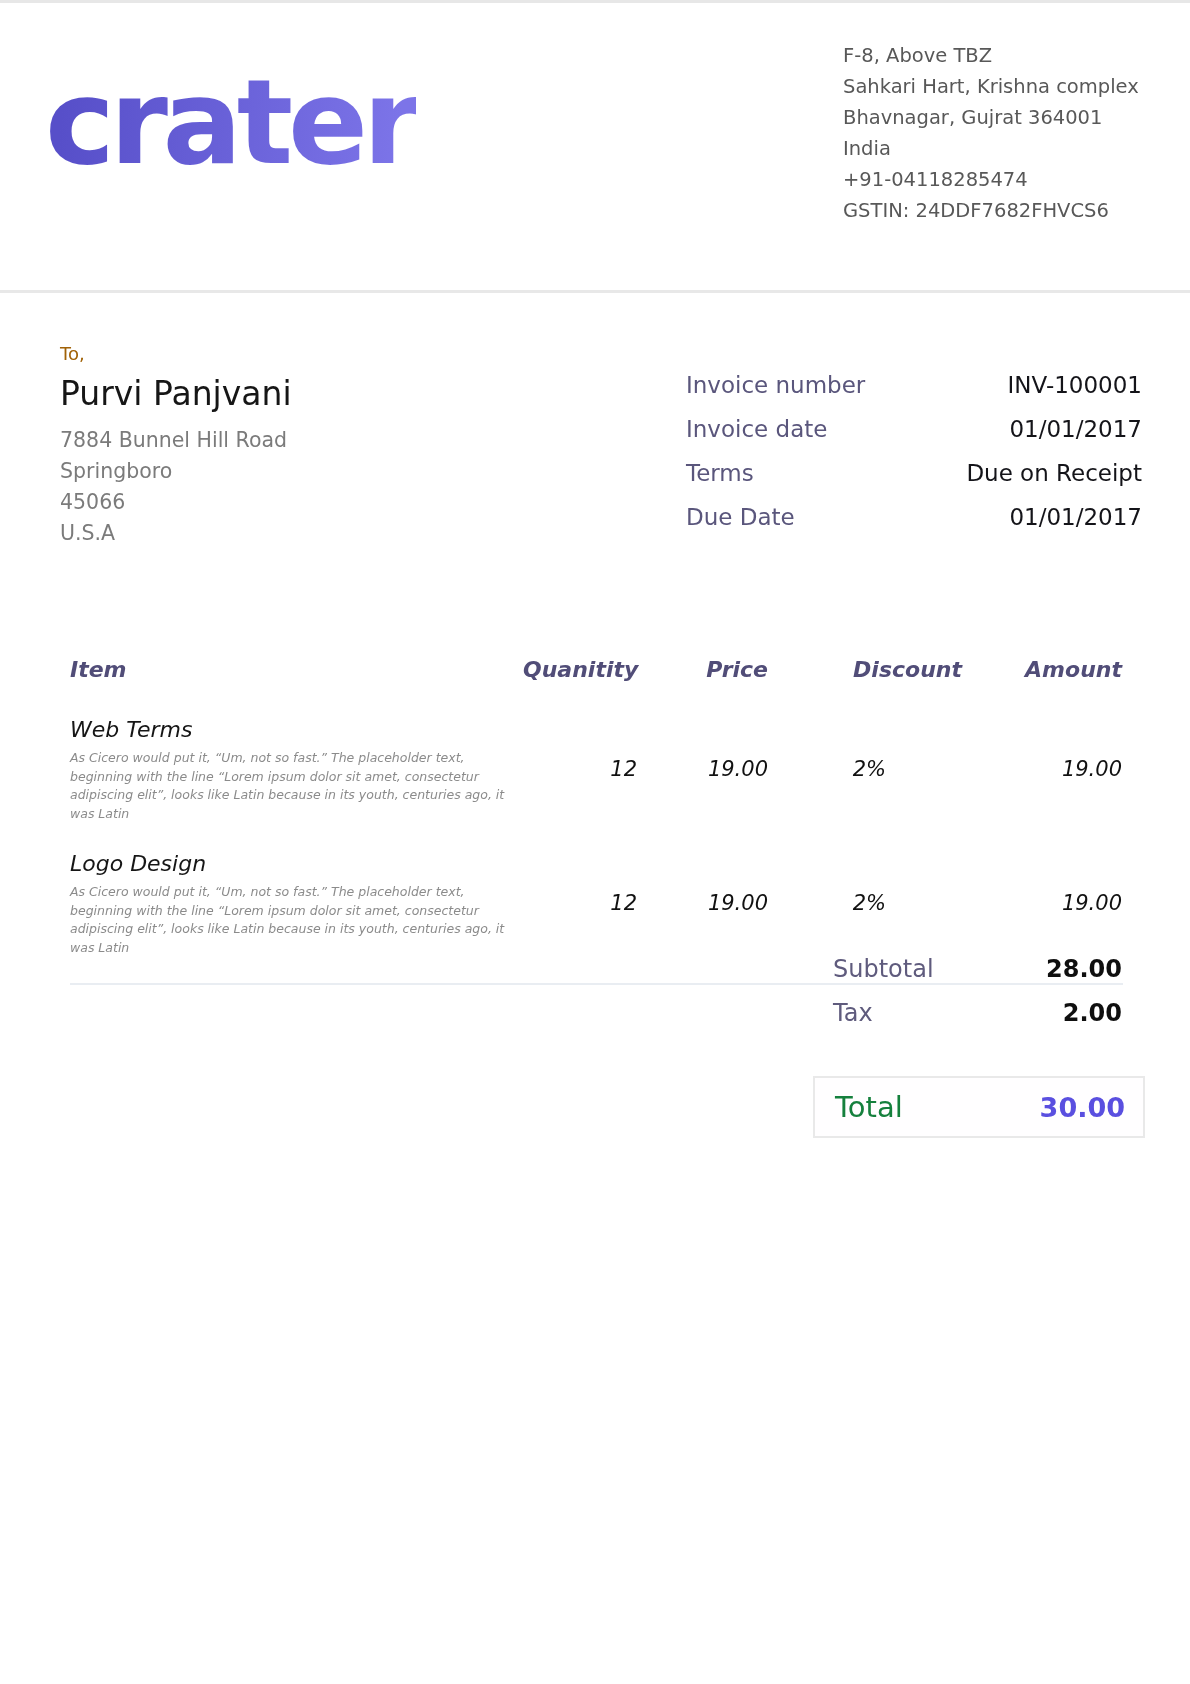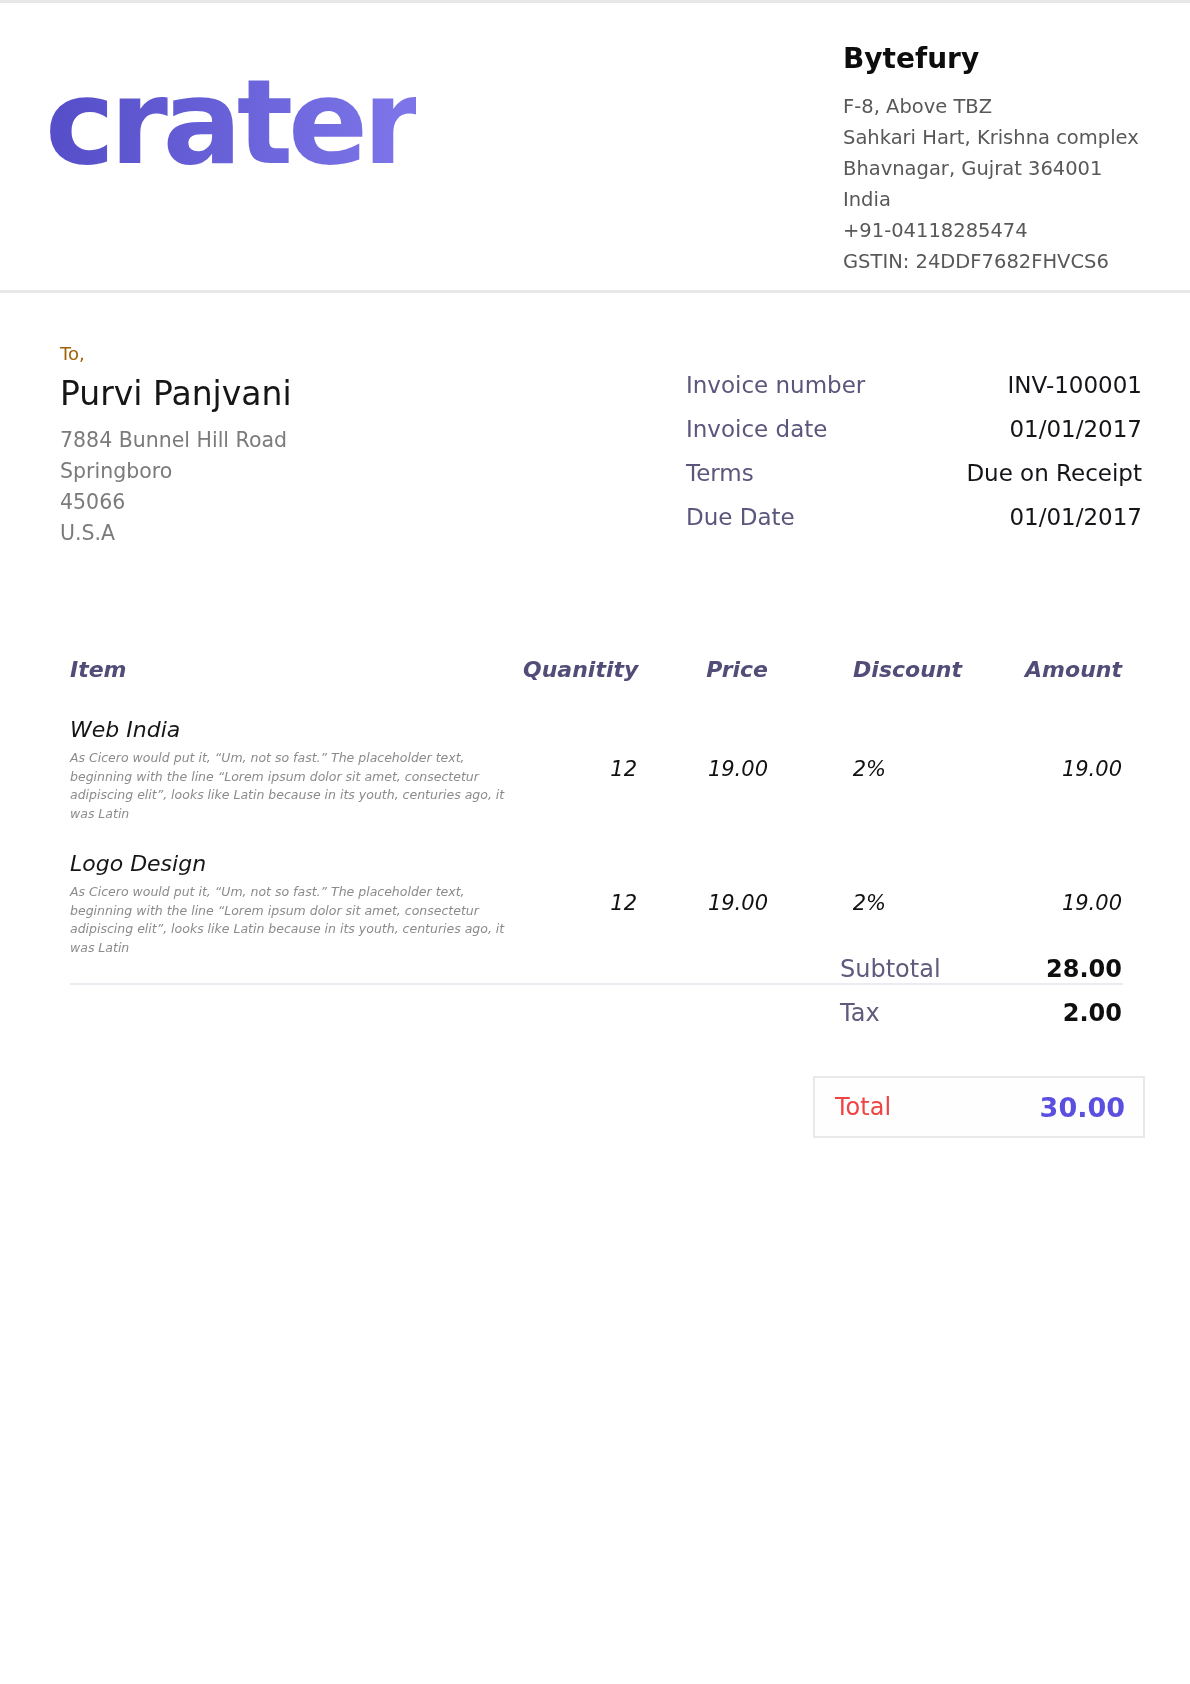--- a/index.html
+++ b/index.html
@@ -88,44 +88,43 @@
     height: 2px; background: #e9edf2; width: 100%;
   }
 
   
   .totals { position: absolute; left: 813px; top: 955px; width: 332px; }
   .totals-row {
     display: flex; justify-content: space-between; align-items: baseline;
     height: 30px; margin-bottom: 14px;
     padding: 0 23px 0 20px;
   }
-  .totals-label { font-size: 24px; color: #5f5b7d; margin-left: 7px; }
+  .totals-label { font-size: 24px; color: #5f5b7d; }
   .totals-value { font-size: 24px; font-weight: 700; color: #0f0f0f; }
   .totals-gap { height: 33px; }
   .total-box {
     height: 62px;
     border: 2px solid #e9e9e9;
     background: #fffeff;
     display: flex; justify-content: space-between; align-items: center;
     padding: 0 18px 0 20px;
   }
-  .total-label { font-size: 24px; color: #ef4444; }
+  .total-label { font-size: 29px; color: #15803d; }
   .total-value { font-size: 27px; font-weight: 700; color: #5a4fe0; }
 </style>
 </head>
 <body>
 
 <div class="page">
 
   <div class="top-border"></div>
 
   <div class="logo">crater</div>
 
   <div class="company-block">
-    <div class="company-name">Bytefury</div>
     <div class="company-address">
       <div>F-8, Above TBZ</div>
       <div>Sahkari Hart, Krishna complex</div>
       <div>Bhavnagar, Gujrat 364001</div>
       <div>India</div>
       <div>+91-04118285474</div>
       <div>GSTIN: 24DDF7682FHVCS6</div>
     </div>
   </div>
 
@@ -165,21 +164,21 @@
     <div class="tbl-grid tbl-head">
       <div class="th first">Item</div>
       <div class="th">Quanitity</div>
       <div class="th">Price</div>
       <div class="th">Discount</div>
       <div class="th">Amount</div>
     </div>
 
     <div class="tbl-grid item-row">
       <div class="item-cell">
-        <div class="item-name">Web India</div>
+        <div class="item-name">Web Terms</div>
         <div class="item-desc">As Cicero would put it, “Um, not so fast.” The placeholder text, beginning with the line “Lorem ipsum dolor sit amet, consectetur adipiscing elit”, looks like Latin because in its youth, centuries ago, it was Latin</div>
       </div>
       <div class="val-cell">12</div>
       <div class="val-cell">19.00</div>
       <div class="val-cell discount">2%</div>
       <div class="val-cell">19.00</div>
     </div>
 
     <div class="tbl-grid item-row">
       <div class="item-cell">

